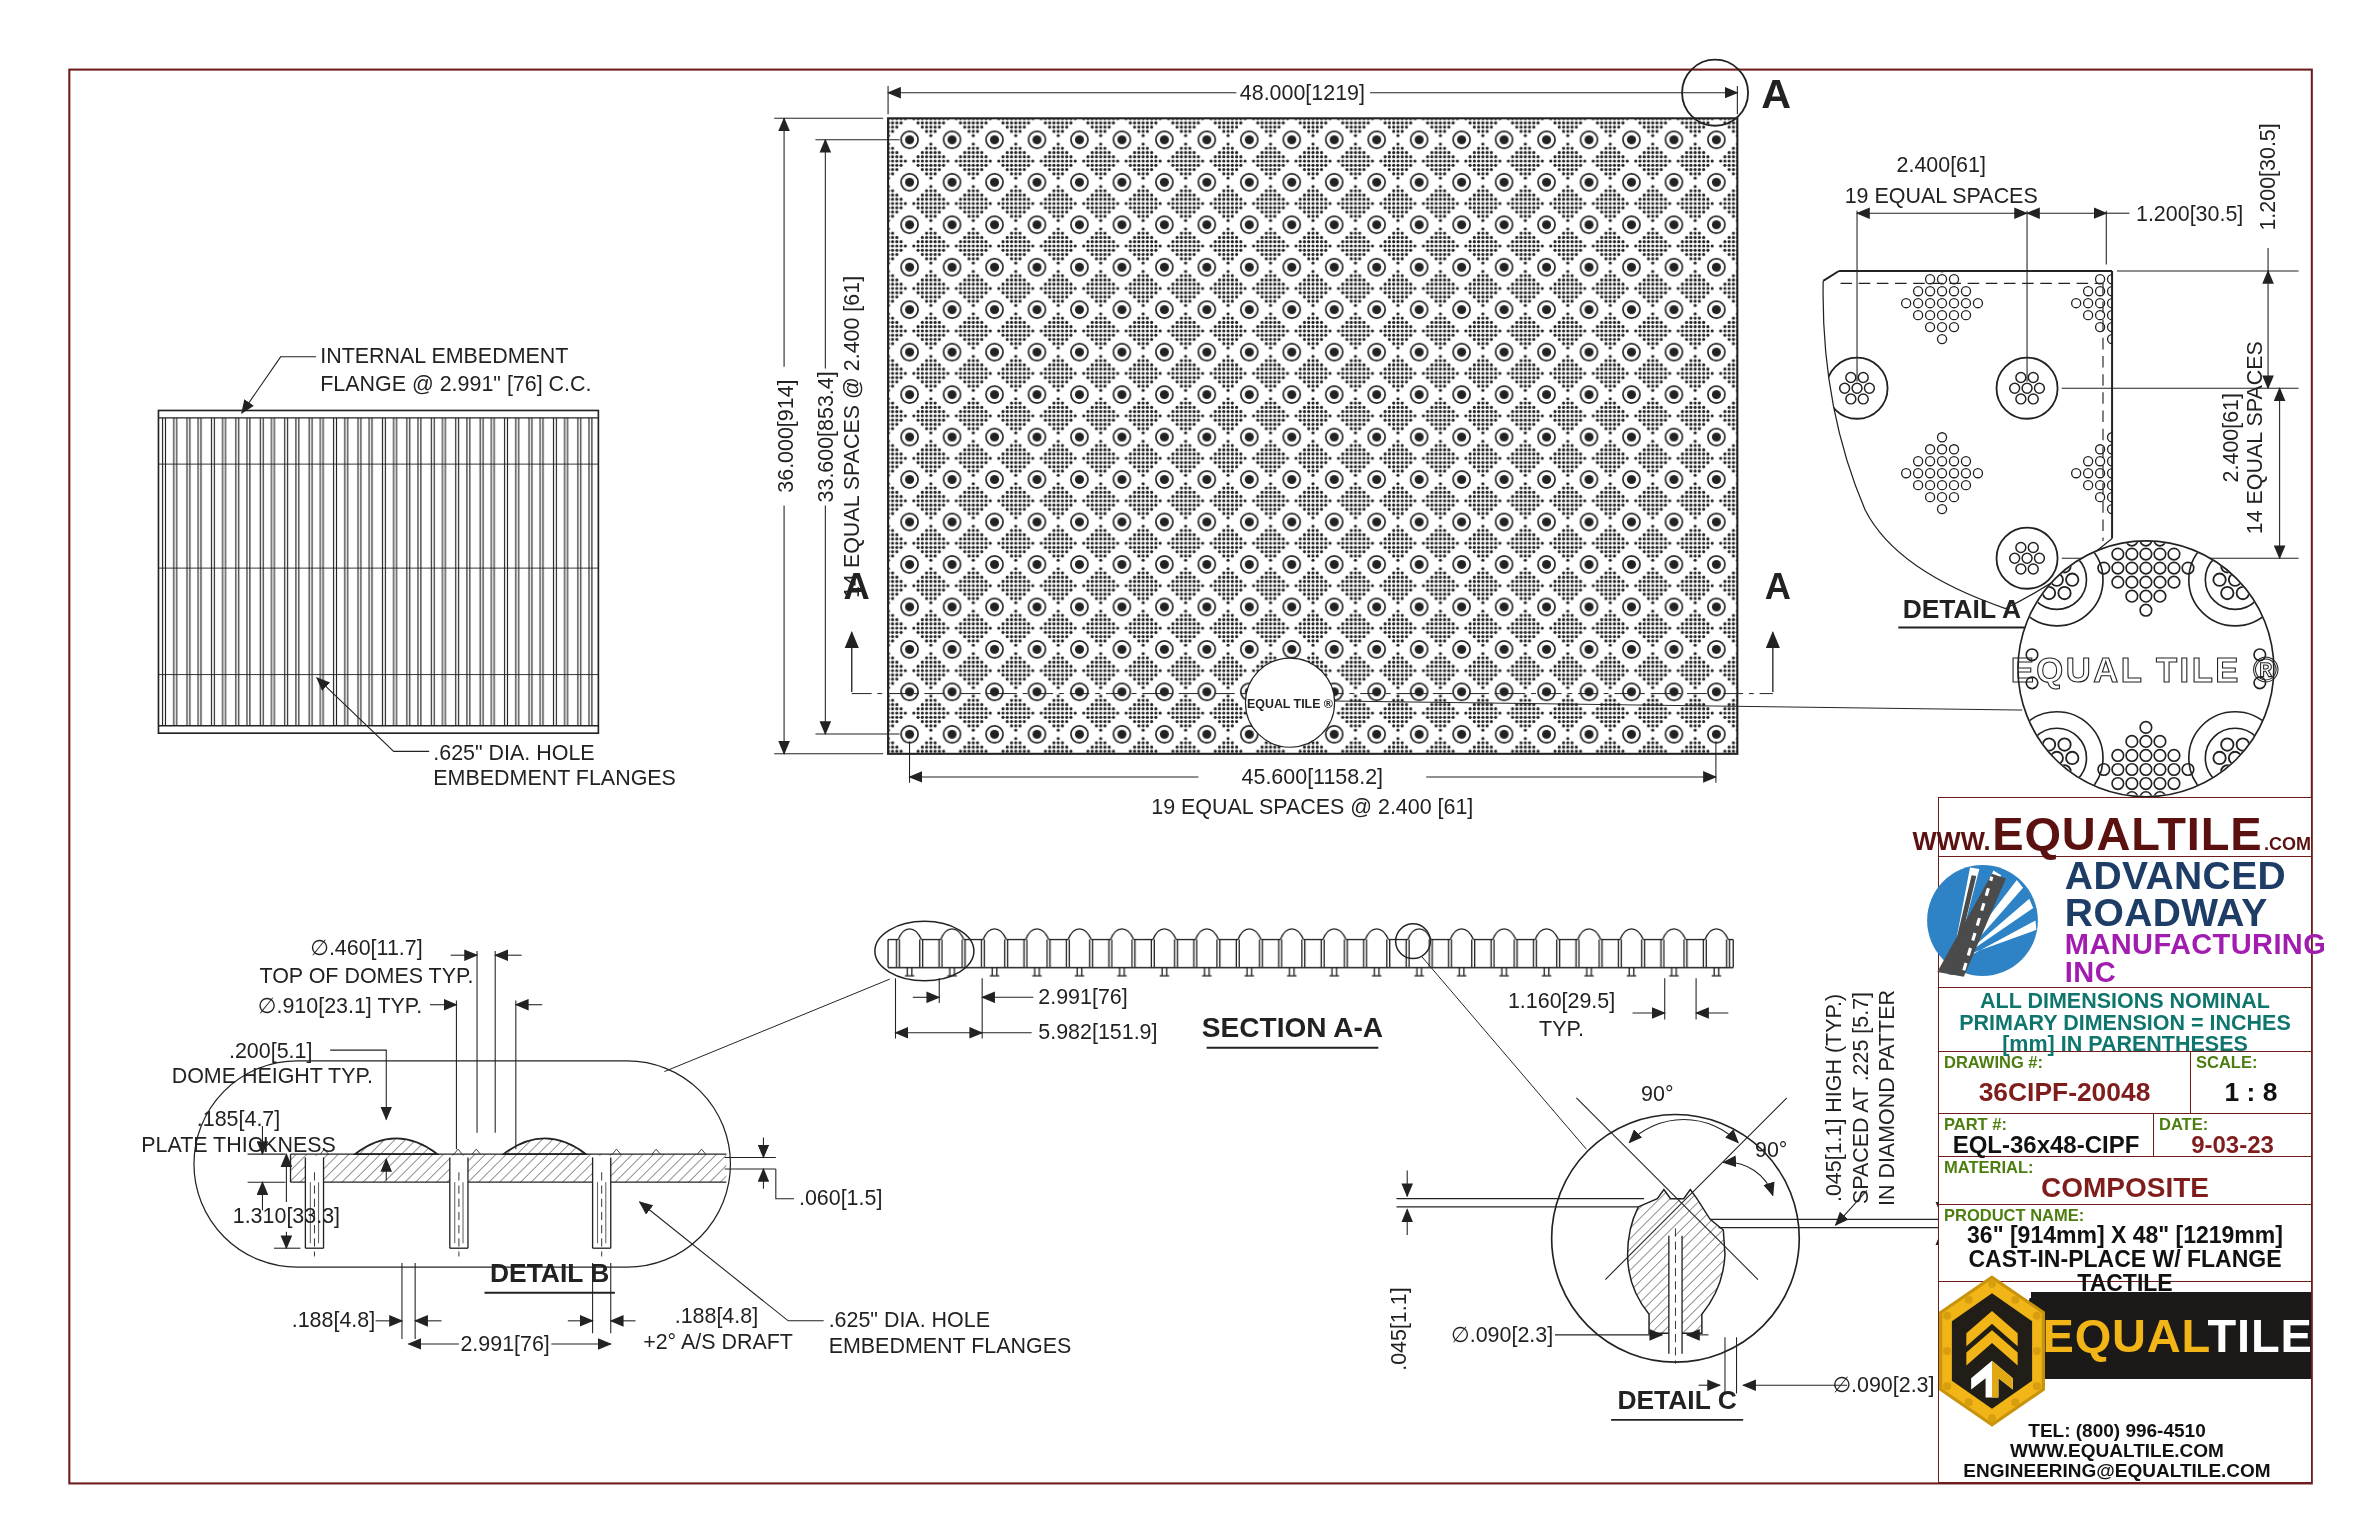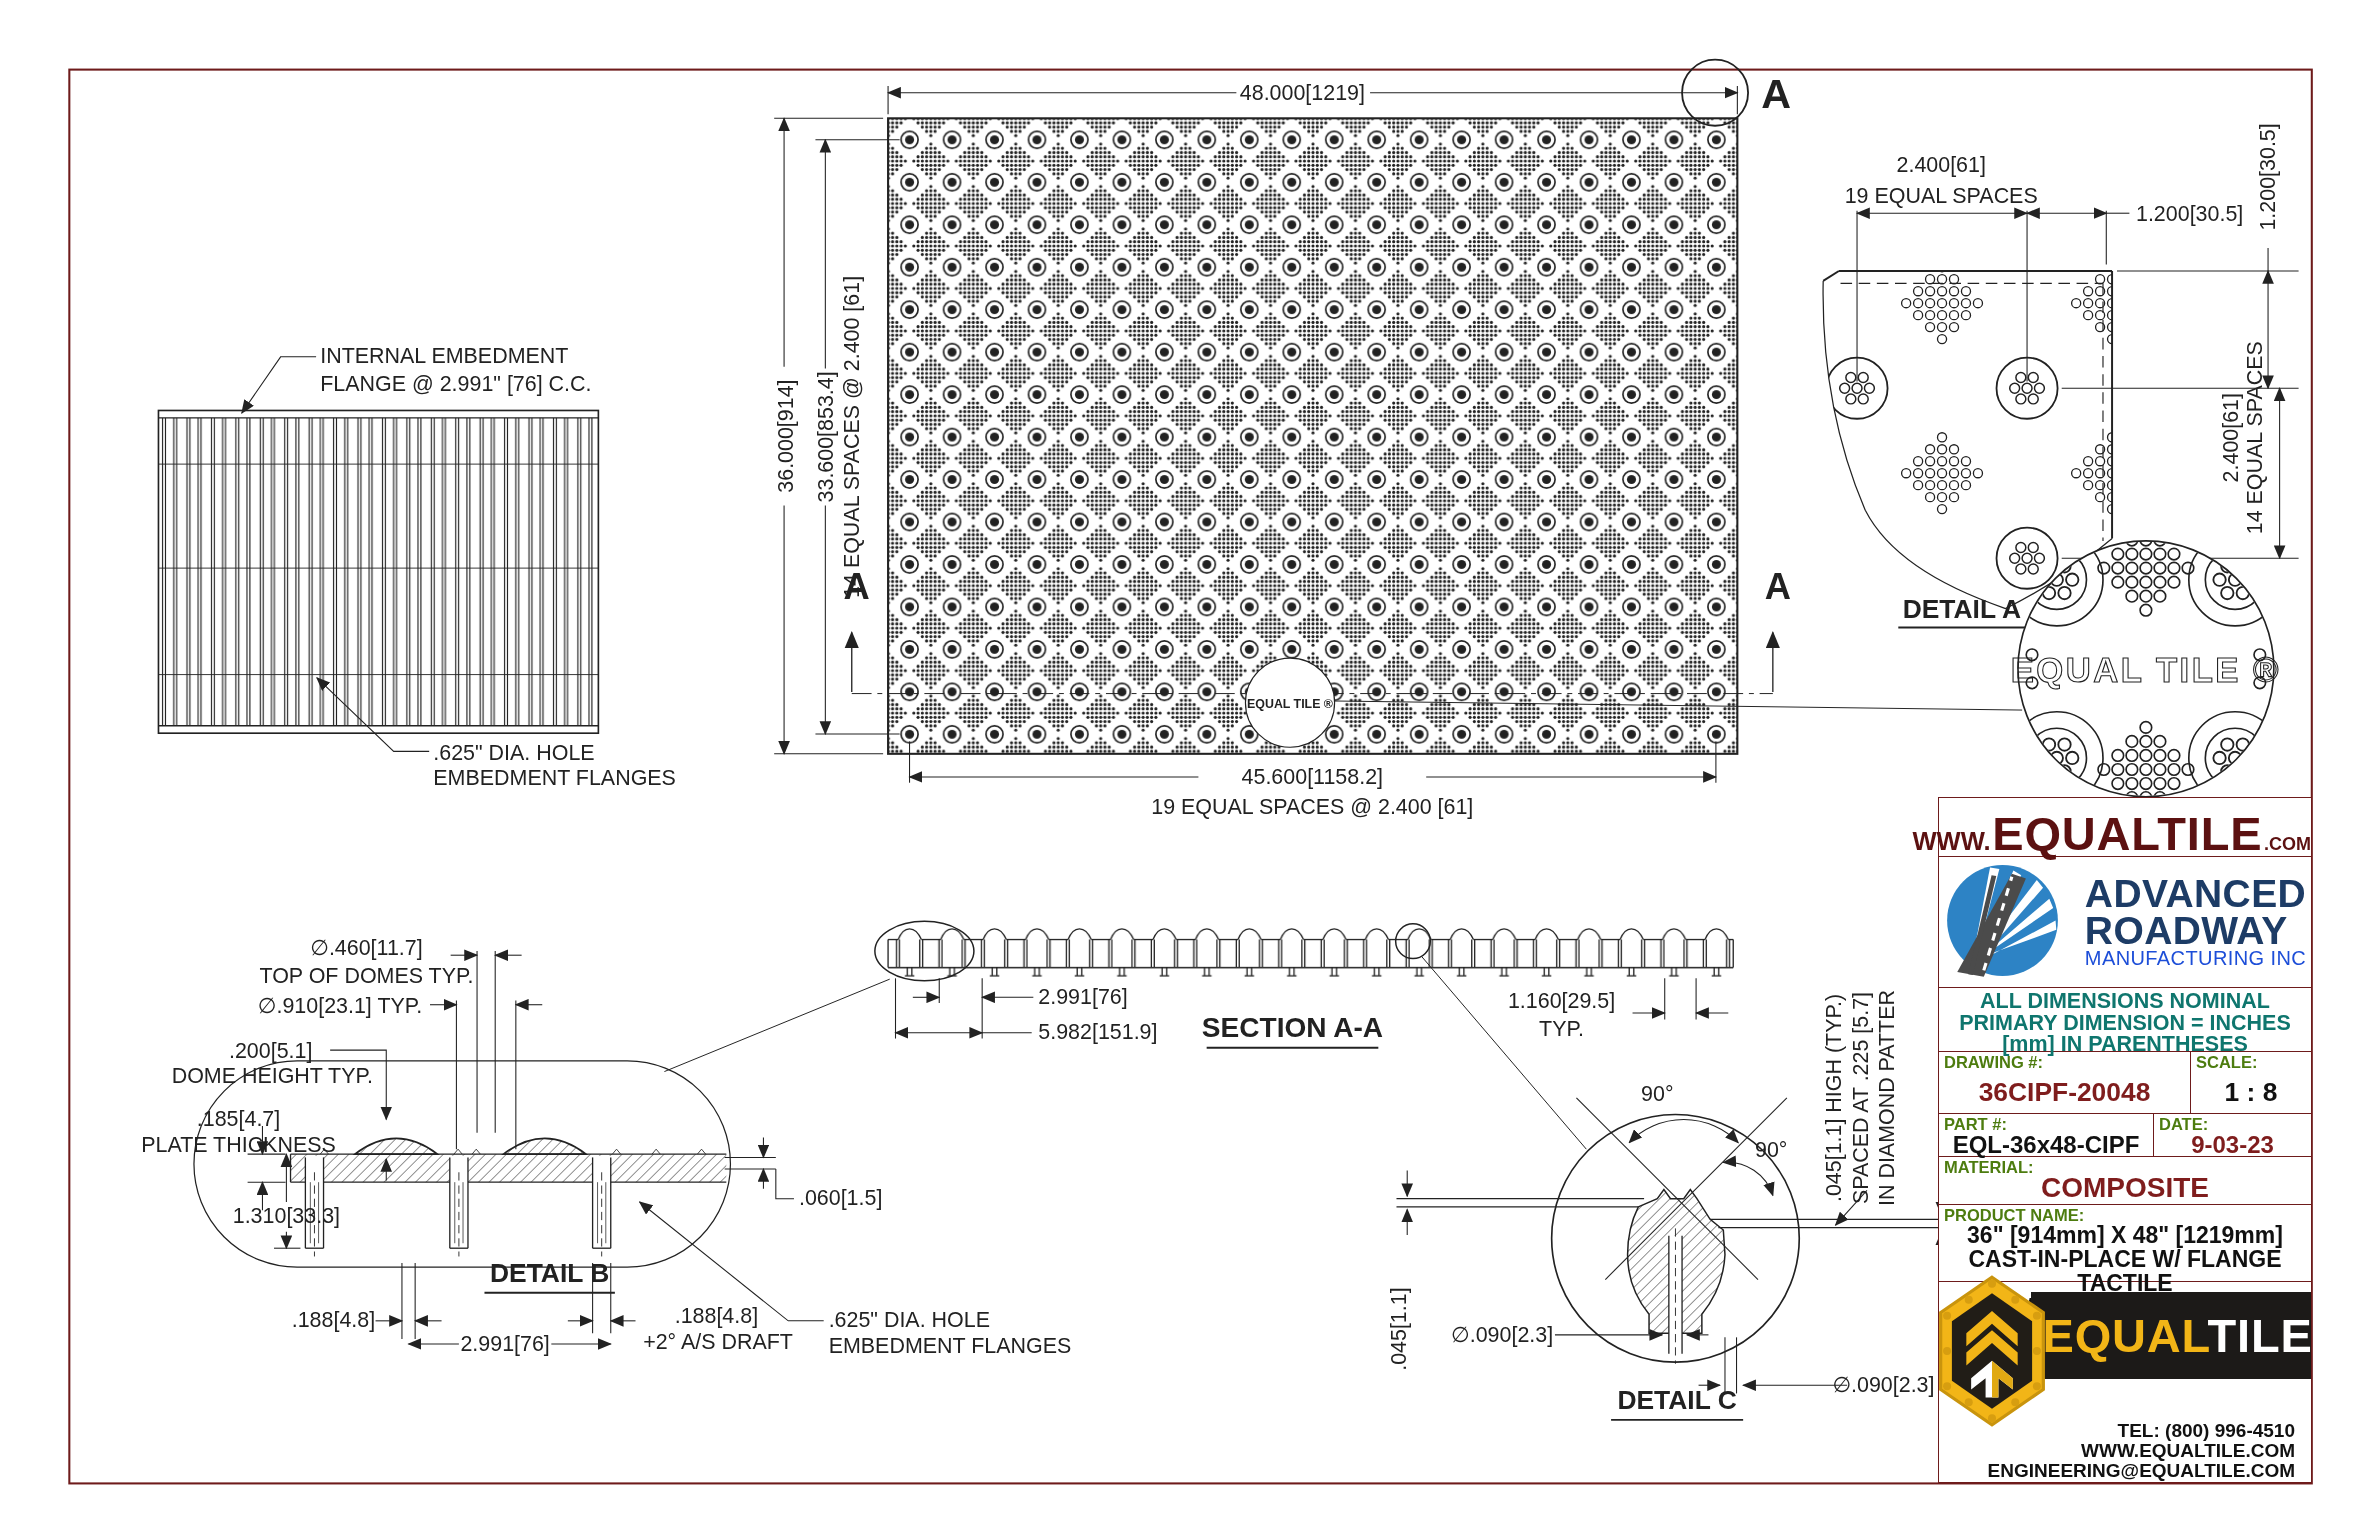--- a/index.html
+++ b/index.html
@@ -21,42 +21,42 @@
   
   .tb{position:absolute;left:1938px;top:797px;width:374px;height:687px;border:1.7px solid #6e1b1b;box-sizing:border-box;background:#fff;}
   .tb .row{position:relative;border-bottom:1.7px solid #6e1b1b;box-sizing:border-box;}
   .r-url{height:59px;display:flex;align-items:baseline;justify-content:flex-end;gap:1.7px;padding-top:8.3px;color:#5c1111;}
   .r-url .www{font-size:25.6px;font-weight:700;}
   .r-url .big{font-size:47px;font-weight:800;letter-spacing:0.8px;}
   .r-url .com{font-size:18px;font-weight:700;}
   .r-logo{height:131px;display:flex;align-items:center;padding:3.3px 5px;gap:24px;justify-content:center;}
   .r-logo .nm{line-height:.94;}
   .r-logo .nm .l1{font-size:39px;font-weight:800;color:#1d3c66;letter-spacing:0.4px;}
-  .r-logo .nm .l3{font-size:20px;font-weight:400;color:#1d4ed8;letter-spacing:0.4px;}
+  .r-logo .nm .l3{font-size:29px;font-weight:700;color:#a21caf;letter-spacing:0.4px;}
   .r-notes{height:64px;text-align:center;font-size:21.5px;font-weight:700;color:#0f766e;line-height:1.0;padding-top:3.3px;}
   .cellrow{display:flex;}
   .cell{position:relative;box-sizing:border-box;}
   .cell+.cell{border-left:1.7px solid #6e1b1b;}
   .lbl{position:absolute;top:0.8px;left:5px;font-size:16.5px;font-weight:700;color:#4d7c0f;}
   .val{width:100%;text-align:center;font-weight:700;}
   .r-f1{height:62px;}
   .r-f1 .val{padding-top:25px;font-size:26.4px;}
   .r-f2{height:43px;}
   .r-f2 .val{padding-top:16.5px;font-size:24px;}
   .red{color:#7f1d1d;} .blk{color:#111;}
   .r-mat{height:48px;}
   .r-mat .val{padding-top:15px;font-size:28px;}
   .r-prod{height:77px;}
   .r-prod .val{padding-top:18px;font-size:23px;line-height:1.05;}
   .r-brand{height:201px;border-bottom:none;}
   .banner{position:absolute;left:92px;top:10px;right:0;height:87px;background:#1c1a18;display:flex;align-items:center;justify-content:center;padding-left:13.2px;}
   .banner .bt{font-size:47px;font-weight:800;letter-spacing:0.8px;white-space:nowrap;}
   .banner .y{color:#f2b517;} .banner .w{color:#fff;}
   .hexlogo{position:absolute;left:-5px;top:-8.3px;z-index:2;}
-  .contacts{position:absolute;top:139px;left:0;right:16px;text-align:right;font-size:19px;font-weight:700;color:#111;line-height:1.06;}
+  .contacts{position:absolute;top:139px;left:0;right:16px;text-align:center;font-size:19px;font-weight:700;color:#111;line-height:1.06;}
 </style>
 </head>
 <body>
 
 <div class="sheet">
 
 <svg width="2377" height="1539" viewBox="0 0 2880 1864">
   <defs>
     <marker id="ah" viewBox="0 0 12 10" refX="11" refY="5" markerWidth="13" markerHeight="11" orient="auto-start-reverse">
       <path d="M0,0 L12,5 L0,10 Z" fill="#222"></path>

